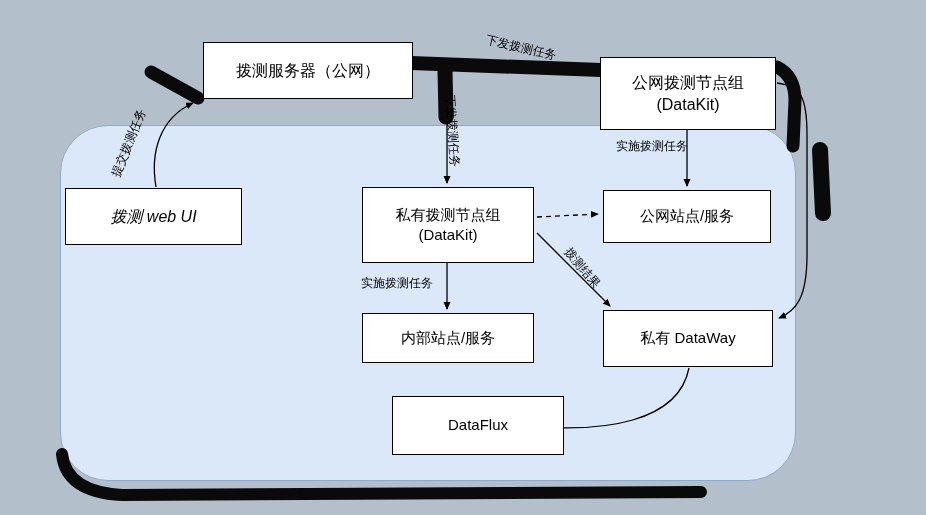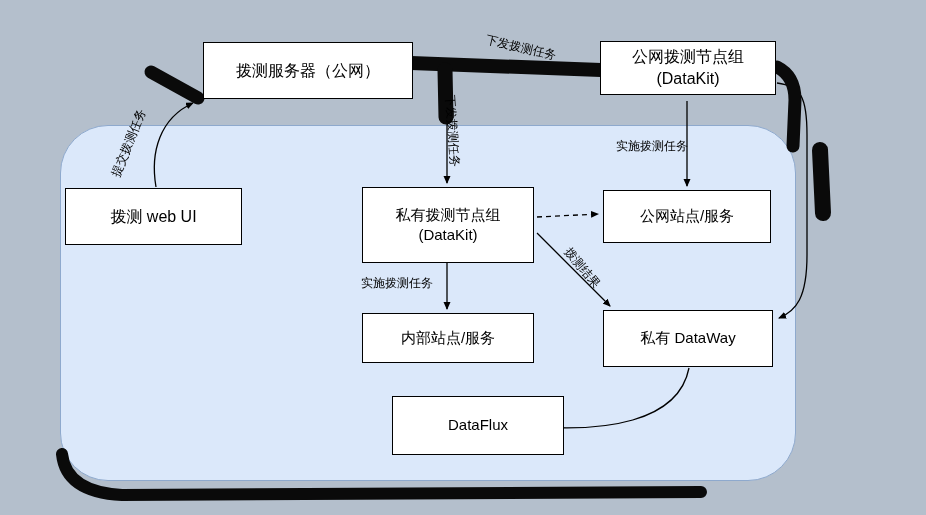--- a/index.html
+++ b/index.html
@@ -72,26 +72,26 @@
     <path d="M445,70 L446,117" fill="none" stroke="#0a0a0a" stroke-width="15" stroke-linecap="round"></path>
     <path d="M777,67 C791,74 795,86 795,100 L793,146" fill="none" stroke="#0a0a0a" stroke-width="13" stroke-linecap="round"></path>
     <path d="M820,150 L823,213" fill="none" stroke="#0a0a0a" stroke-width="16" stroke-linecap="round"></path>
     <path d="M62,454 Q66,492 122,495 L701,492" fill="none" stroke="#0a0a0a" stroke-width="12" stroke-linecap="round"></path>
   </svg>
 
   <div class="node big" style="left:203px;top:42px;width:210px;height:57px;">
     <span>拨测服务器（公网）</span>
   </div>
 
-  <div class="node big" style="left:600px;top:41px;width:176px;height:54px;">
+  <div class="node big" style="left:600px;top:57px;width:176px;height:73px;">
     <span>公网拨测节点组</span>
     <span>(DataKit)</span>
   </div>
 
-  <div class="node big" style="left:65px;top:188px;width:177px;height:57px;">
+  <div class="node big" style="left:65px;top:188px;width:177px;height:57px;font-style:italic;">
     <span>拨测 web UI</span>
   </div>
 
   <div class="node" style="left:362px;top:187px;width:172px;height:76px;">
     <span>私有拨测节点组</span>
     <span>(DataKit)</span>
   </div>
 
   <div class="node" style="left:603px;top:190px;width:168px;height:53px;">
     <span>公网站点/服务</span>

